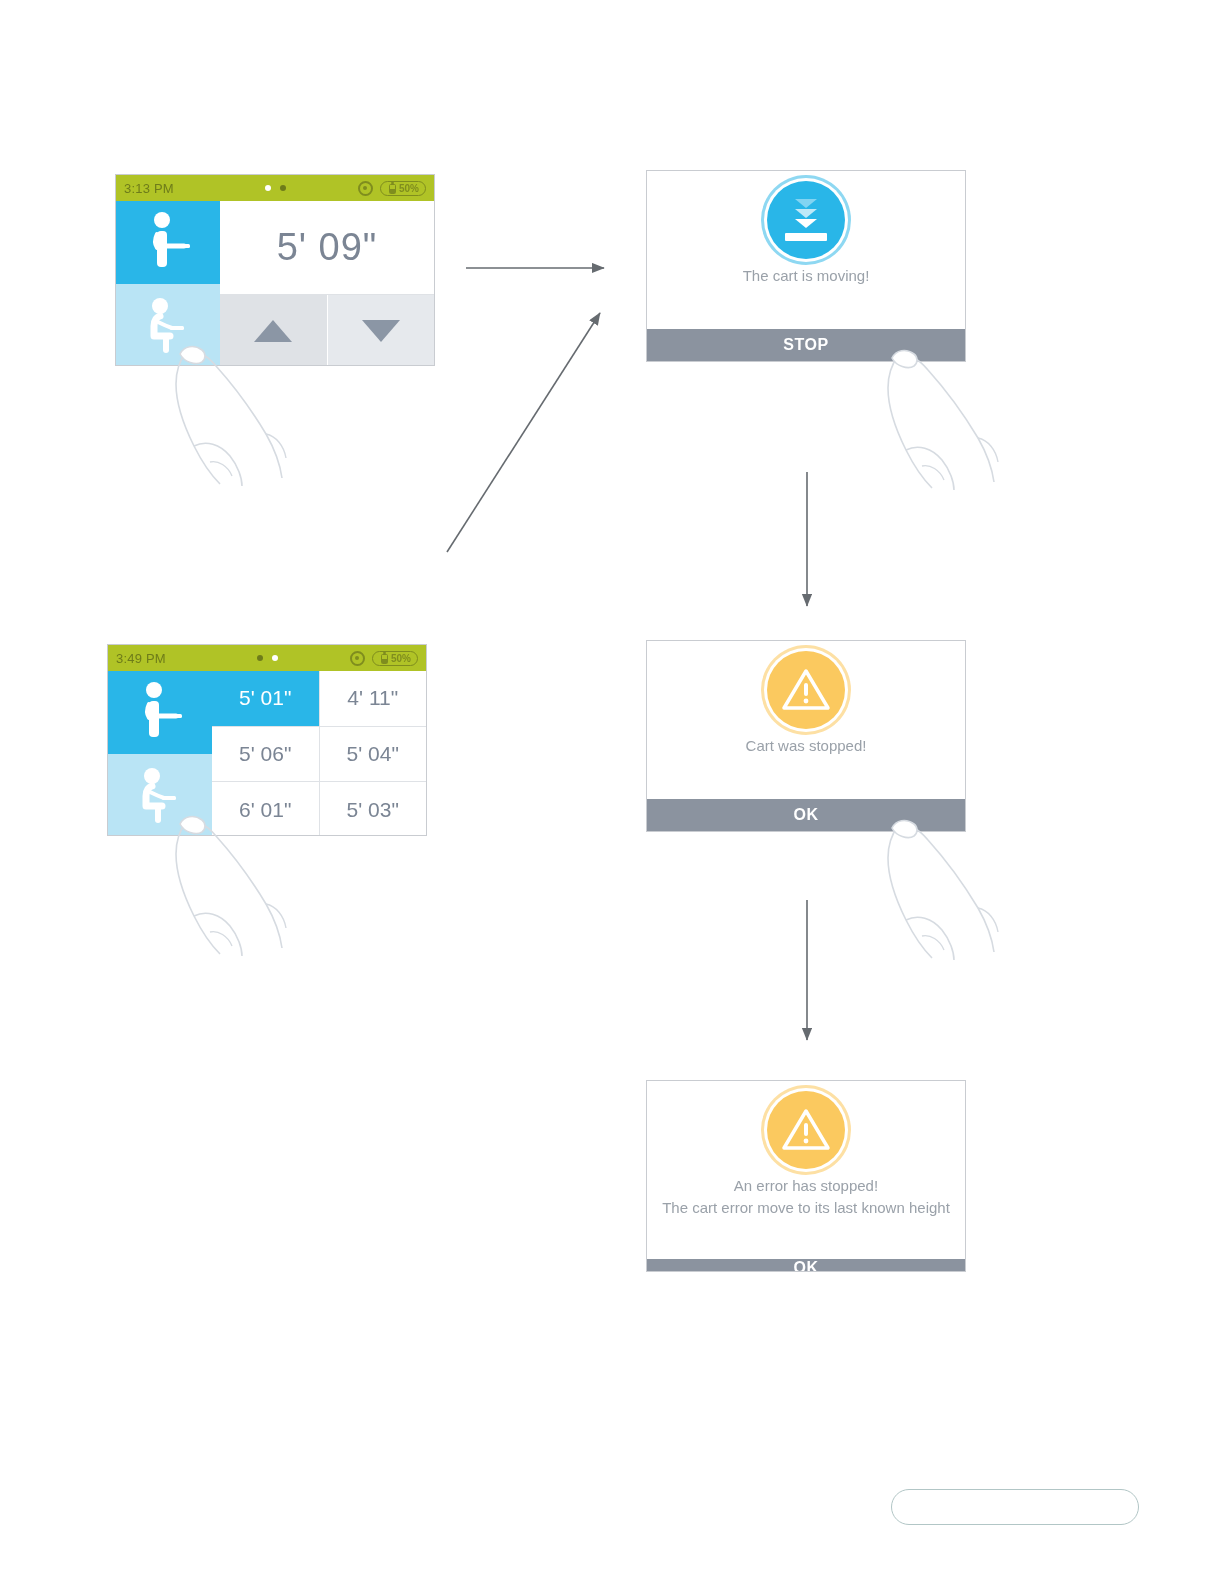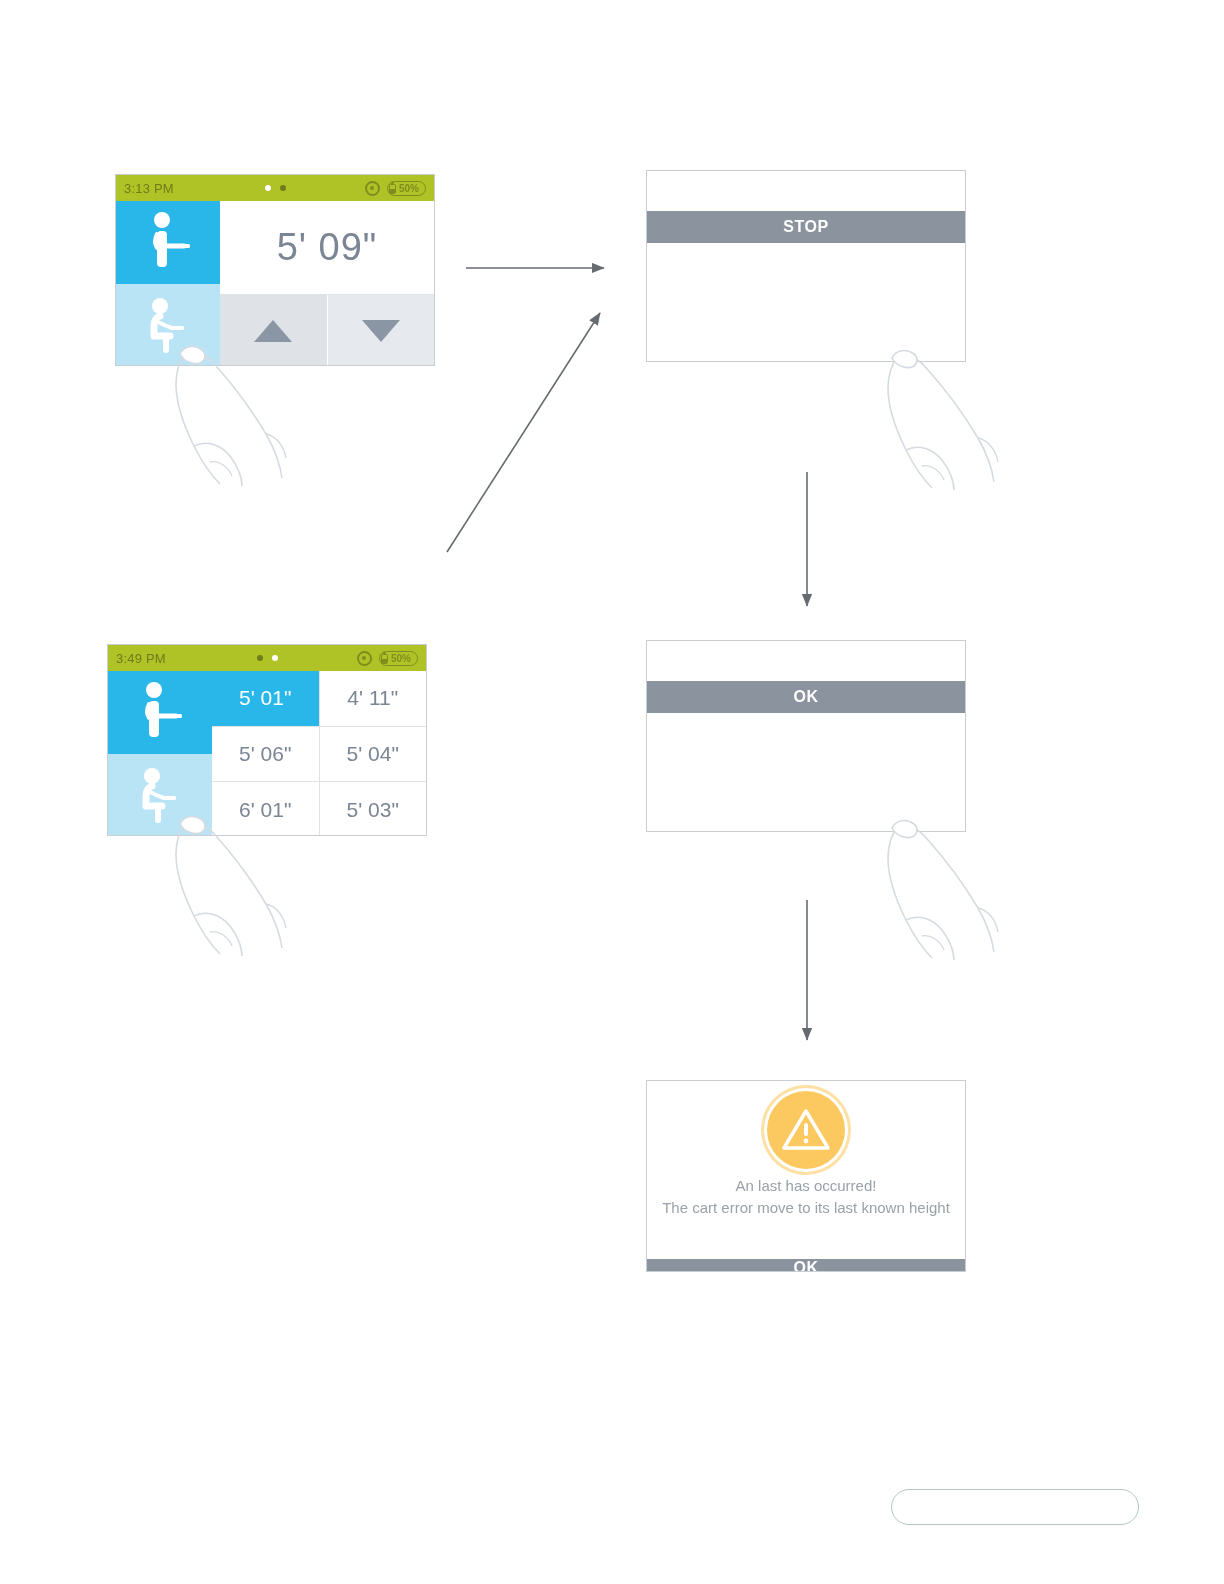--- a/index.html
+++ b/index.html
@@ -74,21 +74,21 @@
     width: 4px; height: 4px;
     border-radius: 50%;
     background: #7f8d1e;
   }
   .battery {
     display: flex;
     align-items: flex-end;
     gap: 3px;
     border: 1.5px solid #7f8d1e;
     border-radius: 9px;
-    padding: 1px 6px 1px 1px;
+    padding: 1px 6px 1px 8px;
     height: 15px;
     box-sizing: border-box;
   }
   .battery-body {
     width: 7px; height: 10px;
     border: 1.5px solid #7f8d1e;
     border-radius: 1.5px;
     position: relative;
     box-sizing: border-box;
     background: linear-gradient(to top, #7f8d1e 50%, transparent 50%);
@@ -394,33 +394,54 @@
 <svg class="hand" style="left:150px; top:798px;" width="200" height="160" viewBox="0 0 200 160">
   <path d="M36 24 C30 32 26 44 26 56 C26 76 34 98 44 118 C52 134 62 148 70 156" stroke="#d6dbe1" stroke-width="1.6" fill="none"></path>
   <path d="M36 24 C44 20 56 26 66 38 C84 58 104 86 116 106 C124 120 130 136 132 150" stroke="#d6dbe1" stroke-width="1.6" fill="none"></path>
   <path d="M30 26 C34 18 44 16 52 22 C56 25 56 31 52 34 C46 38 34 34 30 26 Z" stroke="#d6dbe1" stroke-width="1.6" fill="#ffffff"></path>
   <path d="M44 118 C56 112 70 116 80 128 C88 138 92 150 92 158" stroke="#d6dbe1" stroke-width="1.6" fill="none"></path>
   <path d="M60 134 C68 132 78 138 82 148" stroke="#d6dbe1" stroke-width="1.4" fill="none"></path>
   <path d="M116 106 C126 108 134 118 136 130" stroke="#d6dbe1" stroke-width="1.4" fill="none"></path>
 </svg>
 
 <div class="dialog" style="left:646px; top:170px;">
+  <div class="dialog-body">
+    <div class="circ-icon moving">
+      <div class="chev-stack">
+        <span class="chev c1"></span>
+        <span class="chev c2"></span>
+        <span class="chev c3"></span>
+        <span class="base-bar"></span>
+      </div>
+    </div>
+    <div class="dialog-msg">The cart is moving!</div>
+  </div>
   <div class="dialog-action">STOP</div>
 </div>
 
 <svg class="hand" style="left:862px; top:332px;" width="200" height="160" viewBox="0 0 200 160">
   <path d="M36 24 C30 32 26 44 26 56 C26 76 34 98 44 118 C52 134 62 148 70 156" stroke="#d6dbe1" stroke-width="1.6" fill="none"></path>
   <path d="M36 24 C44 20 56 26 66 38 C84 58 104 86 116 106 C124 120 130 136 132 150" stroke="#d6dbe1" stroke-width="1.6" fill="none"></path>
   <path d="M30 26 C34 18 44 16 52 22 C56 25 56 31 52 34 C46 38 34 34 30 26 Z" stroke="#d6dbe1" stroke-width="1.6" fill="#ffffff"></path>
   <path d="M44 118 C56 112 70 116 80 128 C88 138 92 150 92 158" stroke="#d6dbe1" stroke-width="1.6" fill="none"></path>
   <path d="M60 134 C68 132 78 138 82 148" stroke="#d6dbe1" stroke-width="1.4" fill="none"></path>
   <path d="M116 106 C126 108 134 118 136 130" stroke="#d6dbe1" stroke-width="1.4" fill="none"></path>
 </svg>
 
 <div class="dialog" style="left:646px; top:640px;">
+  <div class="dialog-body">
+    <div class="circ-icon warn">
+      <svg width="52" height="48" viewBox="0 0 52 48">
+        <path d="M26 5 L48 42 H4 Z" fill="none" stroke="#ffffff" stroke-width="3.5" stroke-linejoin="round"></path>
+        <rect x="24" y="17" width="4" height="13" rx="2" fill="#ffffff"></rect>
+        <circle cx="26" cy="35" r="2.4" fill="#ffffff"></circle>
+      </svg>
+    </div>
+    <div class="dialog-msg">Cart was stopped!</div>
+  </div>
   <div class="dialog-action">OK</div>
 </div>
 
 <svg class="hand" style="left:862px; top:802px;" width="200" height="160" viewBox="0 0 200 160">
   <path d="M36 24 C30 32 26 44 26 56 C26 76 34 98 44 118 C52 134 62 148 70 156" stroke="#d6dbe1" stroke-width="1.6" fill="none"></path>
   <path d="M36 24 C44 20 56 26 66 38 C84 58 104 86 116 106 C124 120 130 136 132 150" stroke="#d6dbe1" stroke-width="1.6" fill="none"></path>
   <path d="M30 26 C34 18 44 16 52 22 C56 25 56 31 52 34 C46 38 34 34 30 26 Z" stroke="#d6dbe1" stroke-width="1.6" fill="#ffffff"></path>
   <path d="M44 118 C56 112 70 116 80 128 C88 138 92 150 92 158" stroke="#d6dbe1" stroke-width="1.6" fill="none"></path>
   <path d="M60 134 C68 132 78 138 82 148" stroke="#d6dbe1" stroke-width="1.4" fill="none"></path>
   <path d="M116 106 C126 108 134 118 136 130" stroke="#d6dbe1" stroke-width="1.4" fill="none"></path>
@@ -428,21 +449,21 @@
 
 <div class="dialog" style="left:646px; top:1080px;">
   <div class="dialog-body">
     <div class="circ-icon warn">
       <svg width="52" height="48" viewBox="0 0 52 48">
         <path d="M26 5 L48 42 H4 Z" fill="none" stroke="#ffffff" stroke-width="3.5" stroke-linejoin="round"></path>
         <rect x="24" y="17" width="4" height="13" rx="2" fill="#ffffff"></rect>
         <circle cx="26" cy="35" r="2.4" fill="#ffffff"></circle>
       </svg>
     </div>
-    <div class="dialog-msg">An last has occurred!</div>
+    <div class="dialog-msg">An error has stopped!</div>
     <div class="dialog-msg">The cart error move to its last known height</div>
   </div>
   <div class="dialog-action">OK</div>
 </div>
 
 <svg id="arrow-layer">
   <defs>
     <marker id="ah" markerWidth="9" markerHeight="9" refX="7.5" refY="3.2" orient="auto">
       <path d="M0,0 L8,3.2 L0,6.4 z" fill="#666b70"></path>
     </marker>

